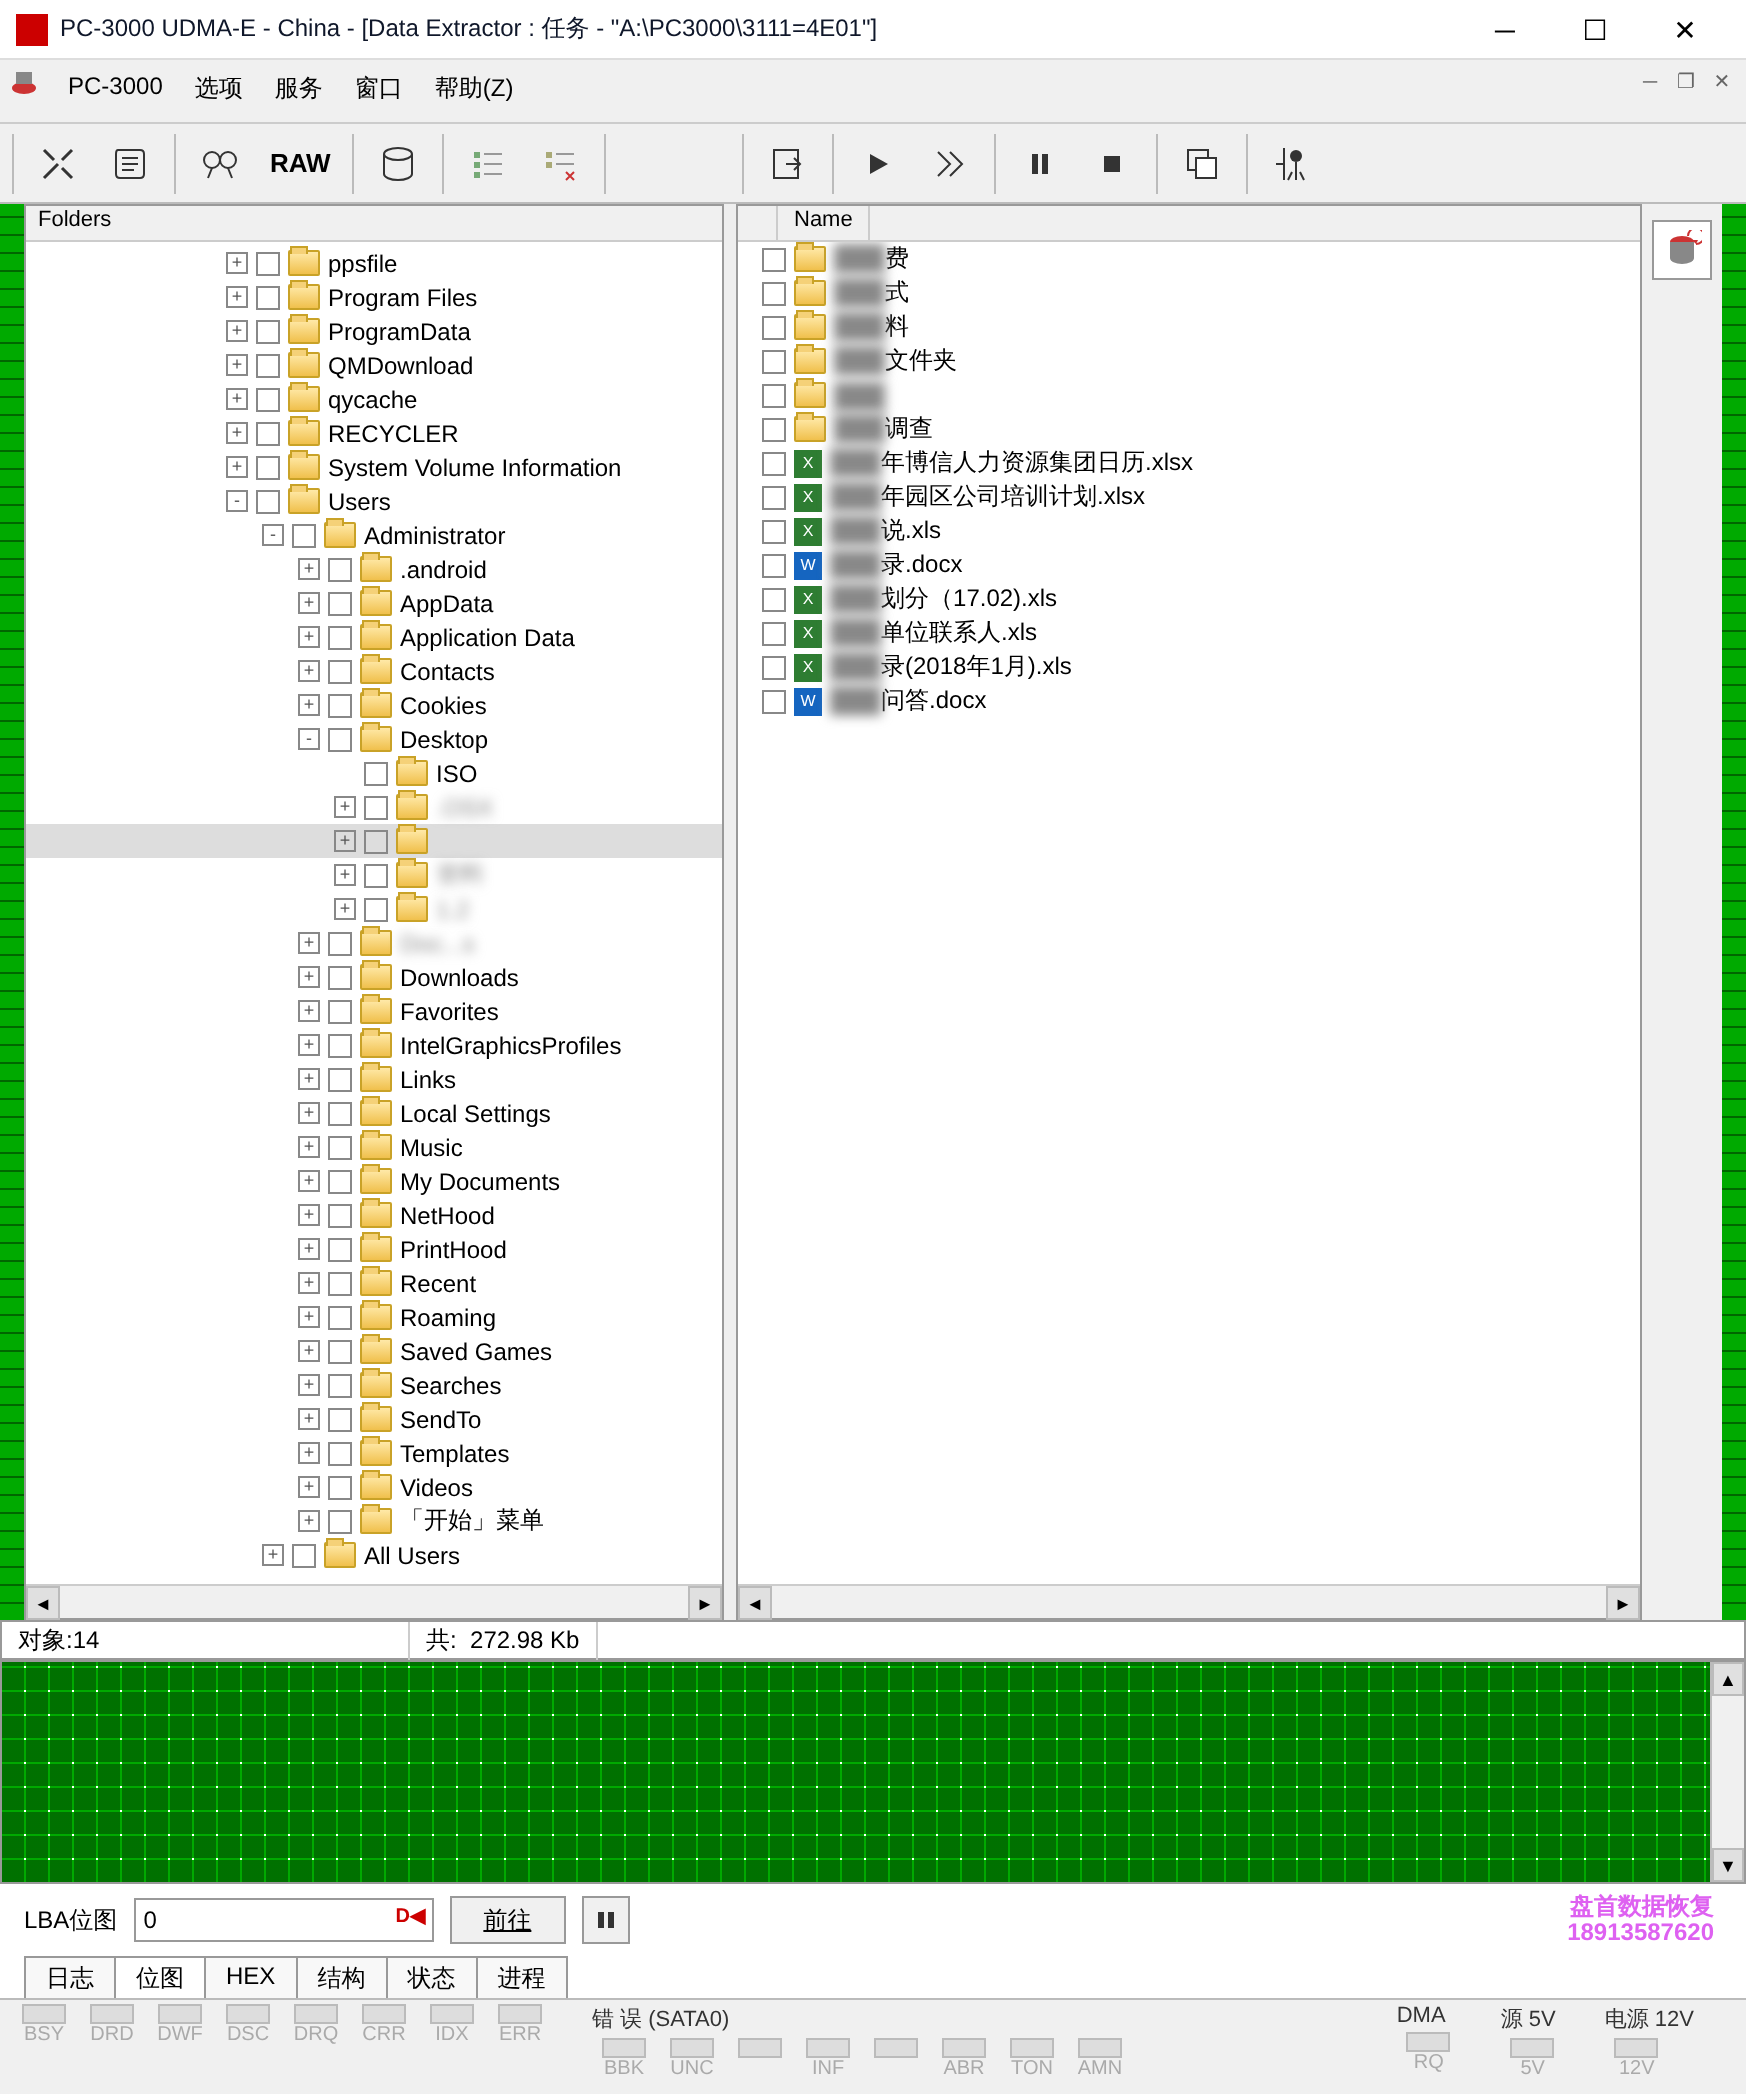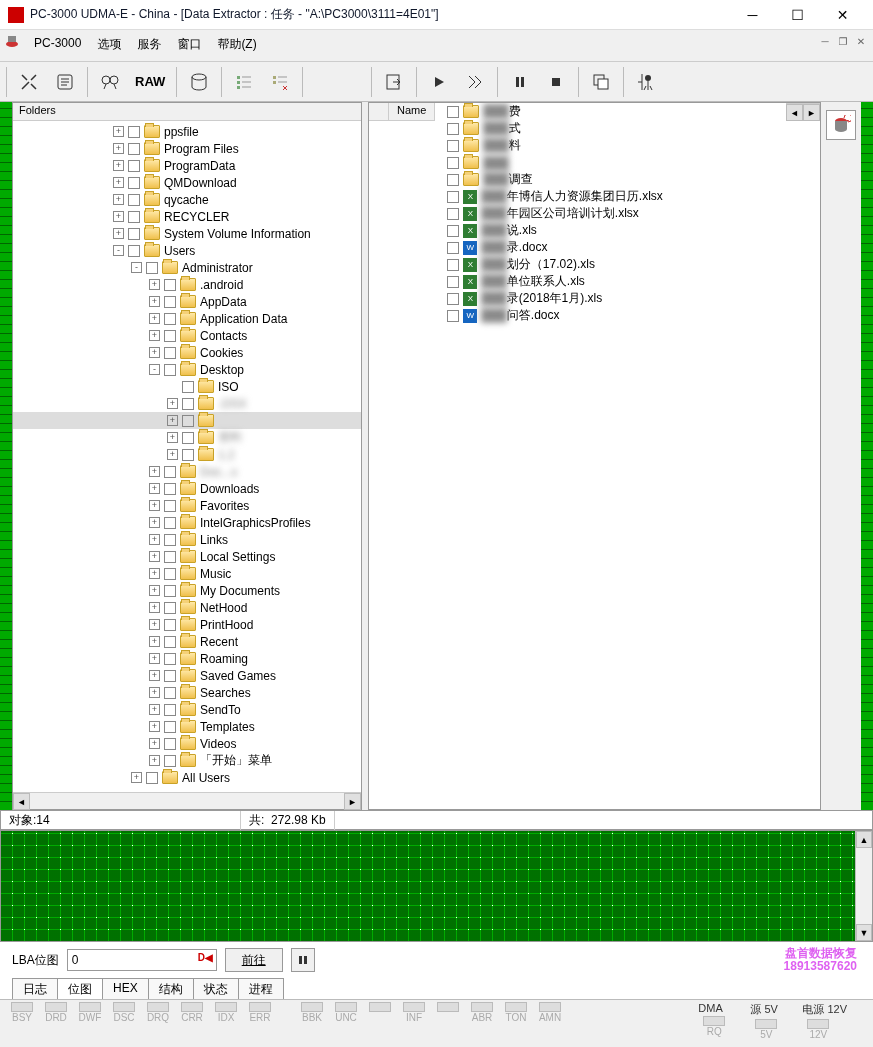--- a/index.html
+++ b/index.html
@@ -22,21 +22,21 @@
 .toolbar { height: 40px; background: #f0f0f0; border-bottom: 1px solid #bbb; display: flex; align-items: center; padding: 2px; }
 .toolbar .tbtn { min-width: 32px; height: 34px; display: flex; align-items: center; justify-content: center; margin: 0 2px; cursor: pointer; border: 1px solid transparent; padding: 0 4px; }
 .toolbar .sep { width: 1px; height: 30px; background: #bbb; margin: 0 4px; }
 .toolbar .raw { font-weight: bold; font-size: 13px; }
 
 
 .main { display: flex; height: 708px; }
 .left-edge, .right-edge { width: 12px; background: repeating-linear-gradient(0deg, #0a0 0 8px, #060 8px 9px); }
 .left-panel { width: 350px; border: 1px solid #999; display: flex; flex-direction: column; }
 .splitter { width: 6px; background: #eee; cursor: ew-resize; }
-.right-panel { flex: 1; border: 1px solid #999; display: flex; flex-direction: row; }
+.right-panel { flex: 1; border: 1px solid #999; display: flex; flex-direction: column; }
 .side-strip { width: 40px; background:#f0f0f0; display:flex; flex-direction:column; align-items:center; padding-top:8px; }
 .side-strip .sbtn { width:30px; height:30px; border:1px solid #999; margin-bottom:4px; display:flex; align-items:center; justify-content:center; background:#fff; }
 
 .panel-header { height: 18px; background: #f0f0f0; border-bottom: 1px solid #ccc; padding: 1px 6px; font-size: 11px; }
 .col-header { height: 18px; background: #f0f0f0; border-bottom: 1px solid #ccc; display:flex; }
 .col-header span { padding: 1px 8px; border-right: 1px solid #ccc; font-size:11px; }
 
 
 .tree-scroll { flex: 1; overflow: auto; background: #fff; }
 .tree { padding: 2px 0; }
@@ -486,20 +486,25 @@
           <span class="label"><span class="blur">███</span><span>式</span></span>
         </div>
         <div class="file-row">
           <span class="chk"></span>
           <span class="folder"></span>
           <span class="label"><span class="blur">███</span><span>料</span></span>
         </div>
         <div class="file-row">
           <span class="chk"></span>
           <span class="folder"></span>
+          <span class="label"><span class="blur">███</span><span>文件夹</span></span>
+        </div>
+        <div class="file-row">
+          <span class="chk"></span>
+          <span class="folder"></span>
           <span class="label"><span class="blur">███</span><span></span></span>
         </div>
         <div class="file-row">
           <span class="chk"></span>
           <span class="folder"></span>
           <span class="label"><span class="blur">███</span><span>调查</span></span>
         </div>
         <div class="file-row">
           <span class="chk"></span>
           <span class="file-xls">X</span>
@@ -556,21 +561,21 @@
           <path d="M13 3 A4 4 0 1 1 17 7" stroke="#c33" fill="none"></path>
           <path d="M17 7 L18 5 L15 5 Z" fill="#c33"></path>
         </svg>
     </div>
   </div>
 
   <div class="right-edge"></div>
 </div>
 
 <div class="status-row">
-  <div class="cell" style="width:240px">
+  <div class="cell" style="width:204px">
     <span>对象:</span><span>14</span>
   </div>
   <div class="cell">
     <span>共:</span>&nbsp;&nbsp;<span>272.98 Kb</span>
   </div>
 </div>
 
 <div class="sector-wrap">
   <div class="sector-map"></div>
   <div class="sector-sb">
@@ -639,20 +644,21 @@
           <div class="led"></div>
           <div class="lbl">IDX</div>
         </div>
         <div class="stat-led">
           <div class="led"></div>
           <div class="lbl">ERR</div>
         </div>
       </div>
   </div>
   <div class="stat-group">
+    <div class="title">错 误 (SATA0)</div>
     <div class="items" id="sg-error">
         <div class="stat-led">
           <div class="led"></div>
           <div class="lbl">BBK</div>
         </div>
         <div class="stat-led">
           <div class="led"></div>
           <div class="lbl">UNC</div>
         </div>
         <div class="stat-led">

